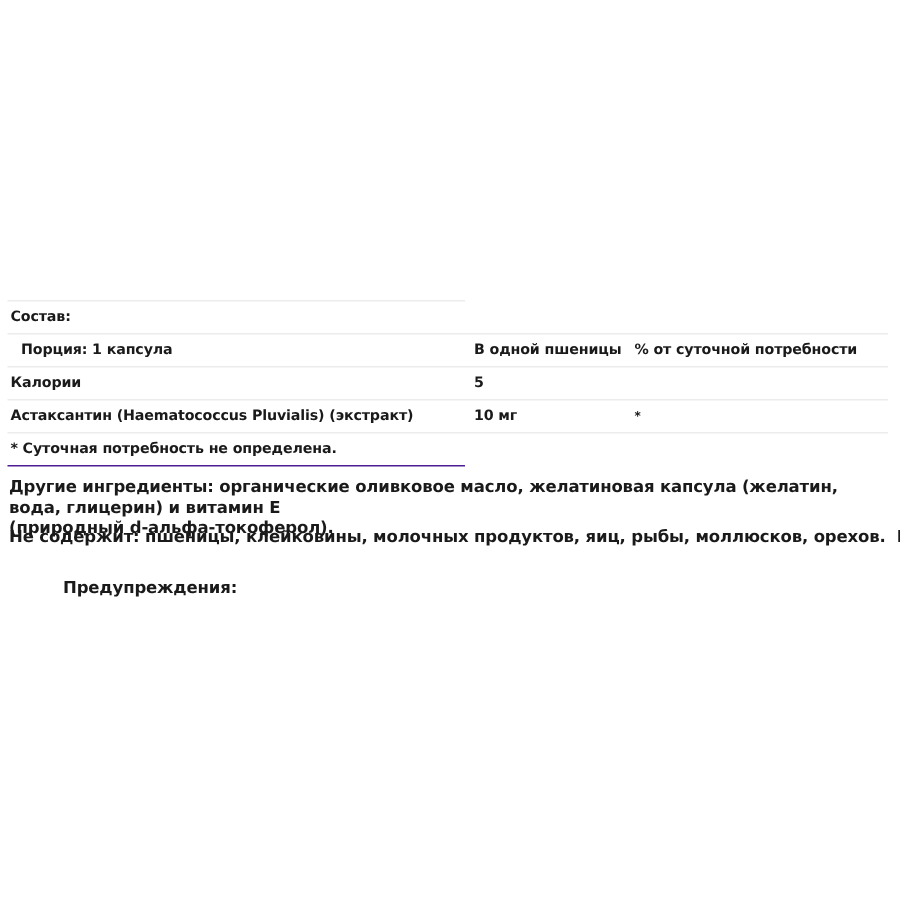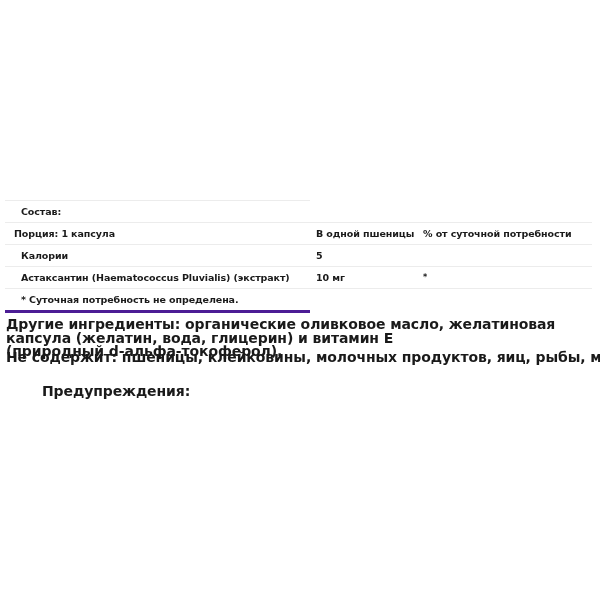--- a/index.html
+++ b/index.html
@@ -50,38 +50,38 @@
       left: 5px;
       top: 200px;
       width: 305px;
       height: 1px;
       background: #ececec;
     }
     .facts .row.title-row { border-top: none; }
     .cell {
       white-space: nowrap;
     }
-    .c1 { position: absolute; left: 16px; }
+    .c1 { position: absolute; left: 2px; }
     .c1.indent { left: 9px; }
     .c2 { position: absolute; left: 311px; }
     .c3 { position: absolute; left: 418px; text-align: center; }
     .footnote-row {
       position: relative;
       height: 21px;
       width: 305px;
-      border-bottom: 3px solid #4c1d95;
+      border-bottom: 1px solid #4c1d95;
       display: flex;
       align-items: center;
     }
     .text-block {
       position: absolute;
       left: 6px;
       width: 590px;
       line-height: 13.5px;
-      font-size: 14px;
+      font-size: 11px;
     }
     .other { top: 318px; }
     .contains { top: 351px; }
     .warnings { top: 385px; padding-left: 36px; }
     .star { font-size: 8px; }
   </style>
 </head>
 <body>
 
 <div class="top-border"></div>

